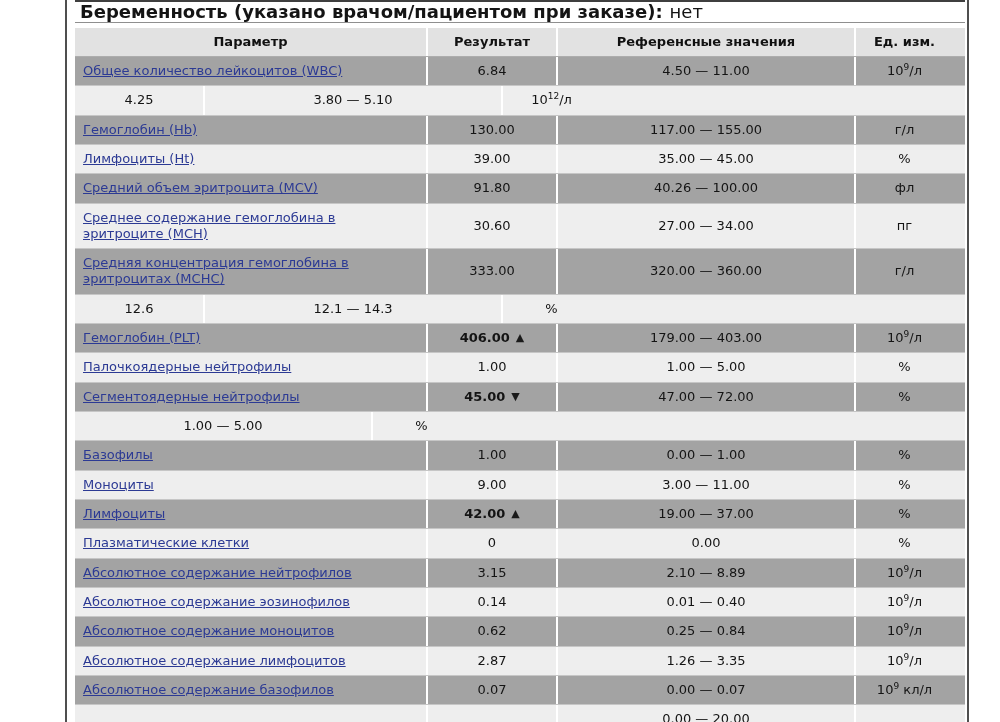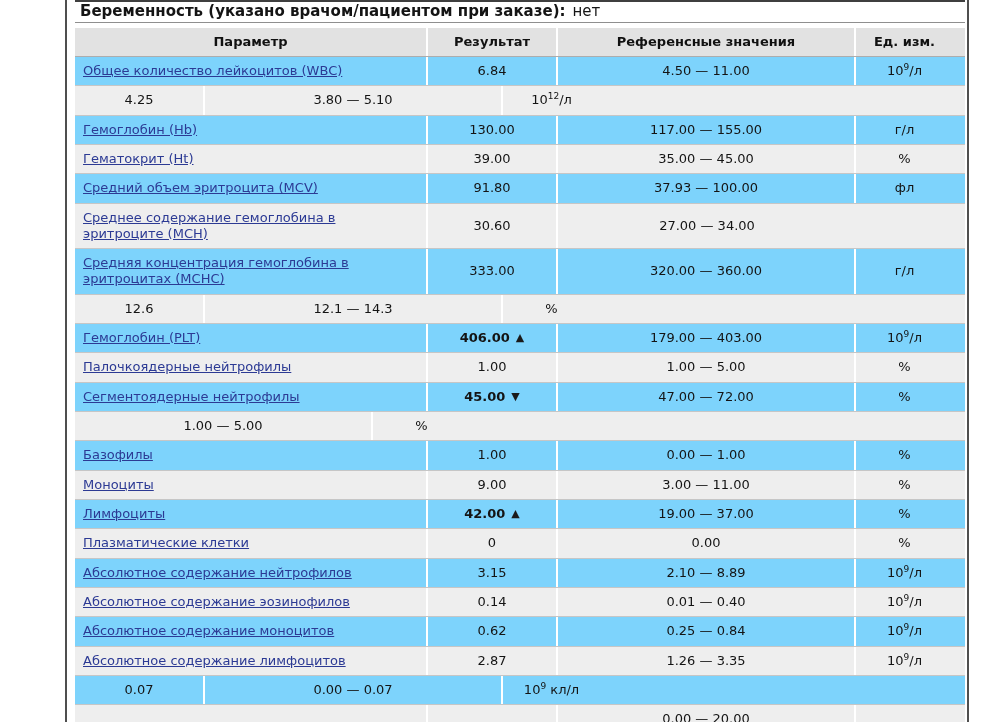--- a/index.html
+++ b/index.html
@@ -13,29 +13,29 @@
   .page-edge { position: absolute; top: 0; bottom: 0; width: 2px; background: #4f4f4f; }
   .edge-left { left: 65px; }
   .edge-right { left: 967px; }
 
   .content { position: absolute; left: 75px; top: 0; width: 890px; }
 
   .preg-bar {
     border-top: 2px solid #3f3f3f;
     border-bottom: 1px solid #8f8f8f;
     padding: 2px 5px 3px 5px;
-    font-size: 15px; line-height: 15px;
+    font-size: 18px; line-height: 15px;
     background: #ffffff;
   }
   .preg-label { font-weight: bold; }
   .preg-value { margin-left: 7px; }
 
   .tbl { margin-top: 5px; }
   .tr { display: flex; border-bottom: 1px solid #c6c6c6; align-items: stretch; }
-  .tr.even { background: #7dd3fc; }
+  .tr.even { background: #a3a3a3; }
   .tr.odd  { background: #eeeeee; }
 
   .td {
     display: flex; align-items: center;
     padding: 6px 8px;
     border-right: 2px solid #ffffff;
     font-size: 13px; line-height: 16px;
   }
   .td:last-child { border-right: none; }
 
@@ -107,53 +107,56 @@
       <span class="result-val">130.00</span>
 
     </div>
     <div class="td td-ref">117.00 — 155.00</div>
     <div class="td td-unit">
       <span><span class="u-pre">г/л</span><sup class="u-sup"></sup><span class="u-post"></span></span>
     </div>
   </div>
         <div class="tr odd">
     <div class="td td-param">
-      <a class="param-link">Гематокрит (Ht)</a>
+      <a class="param-link">Лимфоциты (Ht)</a>
     </div>
     <div class="td td-result">
       <span class="result-val">39.00</span>
 
     </div>
     <div class="td td-ref">35.00 — 45.00</div>
     <div class="td td-unit">
       <span><span class="u-pre">%</span><sup class="u-sup"></sup><span class="u-post"></span></span>
     </div>
   </div>
         <div class="tr even">
     <div class="td td-param">
       <a class="param-link">Средний объем эритроцита (MCV)</a>
     </div>
     <div class="td td-result">
       <span class="result-val">91.80</span>
 
     </div>
-    <div class="td td-ref">37.93 — 100.00</div>
+    <div class="td td-ref">40.26 — 100.00</div>
     <div class="td td-unit">
       <span><span class="u-pre">фл</span><sup class="u-sup"></sup><span class="u-post"></span></span>
     </div>
   </div>
         <div class="tr odd">
     <div class="td td-param">
       <a class="param-link">Среднее содержание гемоглобина в эритроците (MCH)</a>
     </div>
     <div class="td td-result">
       <span class="result-val">30.60</span>
 
     </div>
     <div class="td td-ref">27.00 — 34.00</div>
+    <div class="td td-unit">
+      <span><span class="u-pre">пг</span><sup class="u-sup"></sup><span class="u-post"></span></span>
+    </div>
   </div>
         <div class="tr even">
     <div class="td td-param">
       <a class="param-link">Средняя концентрация гемоглобина в эритроцитах (MCHC)</a>
     </div>
     <div class="td td-result">
       <span class="result-val">333.00</span>
 
     </div>
     <div class="td td-ref">320.00 — 360.00</div>
@@ -314,20 +317,23 @@
     <div class="td td-result">
       <span class="result-val">2.87</span>
 
     </div>
     <div class="td td-ref">1.26 — 3.35</div>
     <div class="td td-unit">
       <span><span class="u-pre">10</span><sup class="u-sup">9</sup><span class="u-post">/л</span></span>
     </div>
   </div>
         <div class="tr even">
+    <div class="td td-param">
+      <a class="param-link">Абсолютное содержание базофилов</a>
+    </div>
     <div class="td td-result">
       <span class="result-val">0.07</span>
 
     </div>
     <div class="td td-ref">0.00 — 0.07</div>
     <div class="td td-unit">
       <span><span class="u-pre">10</span><sup class="u-sup">9</sup><span class="u-post"> кл/л</span></span>
     </div>
   </div>
         <div class="tr odd">

